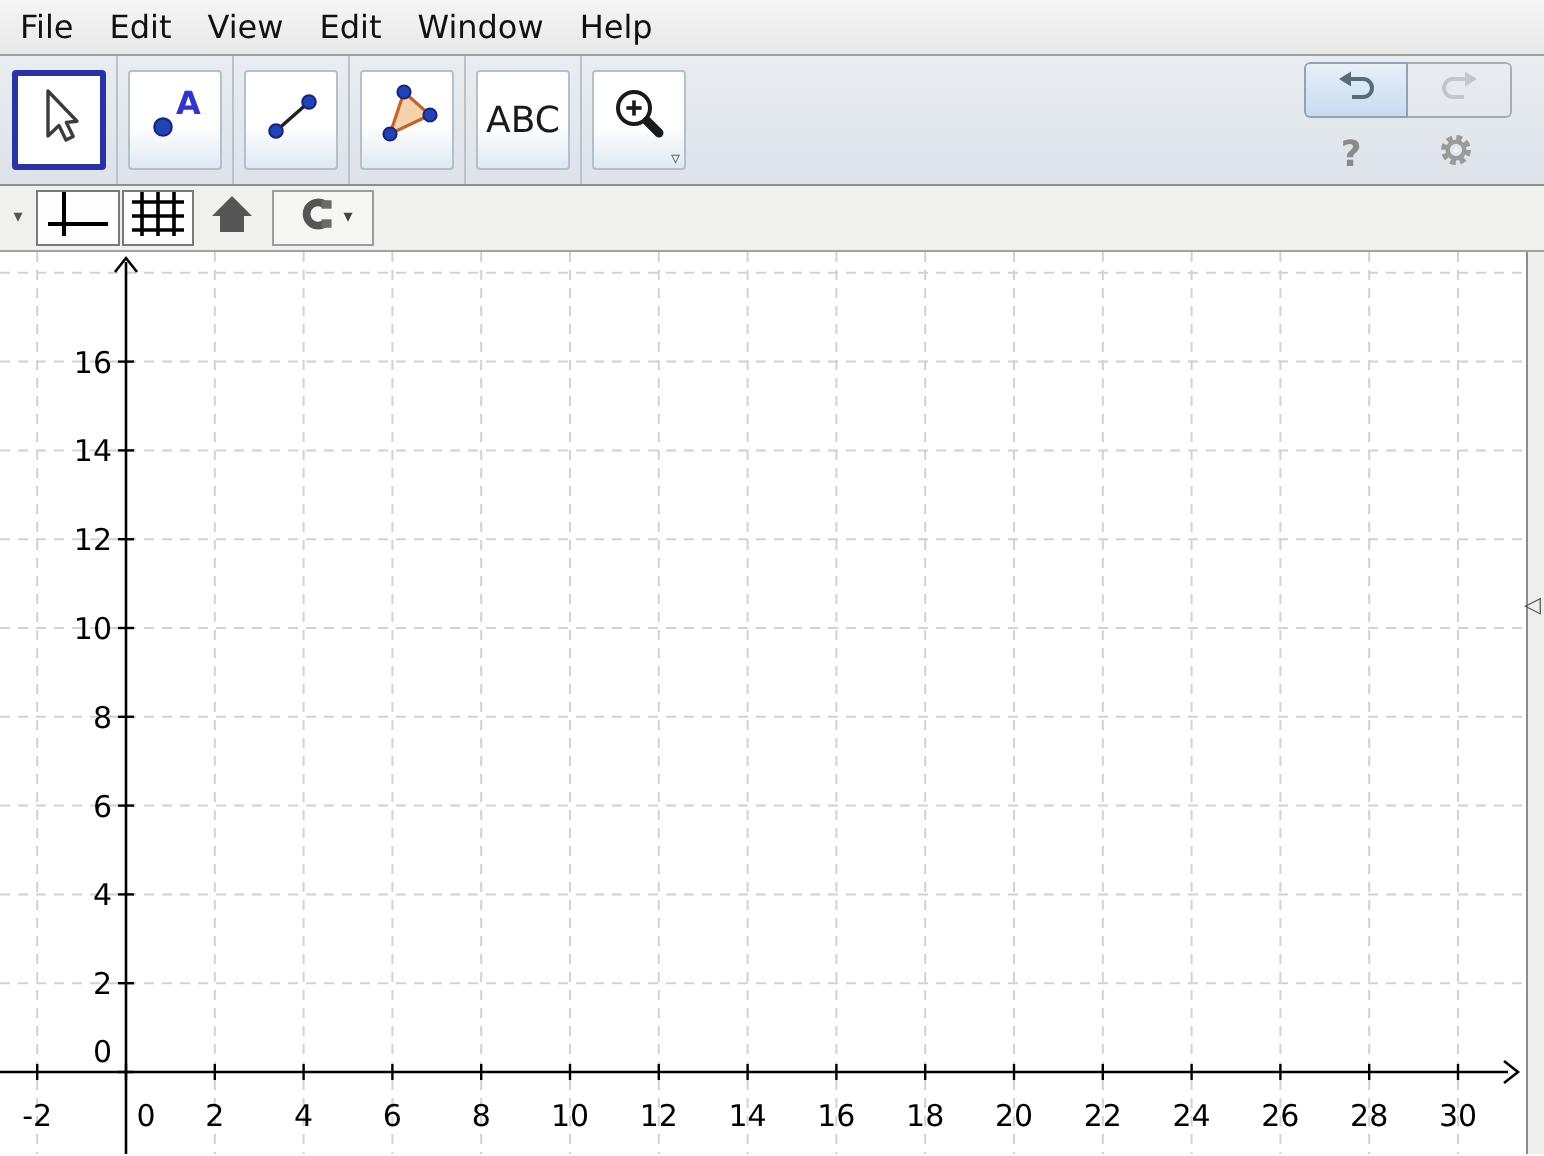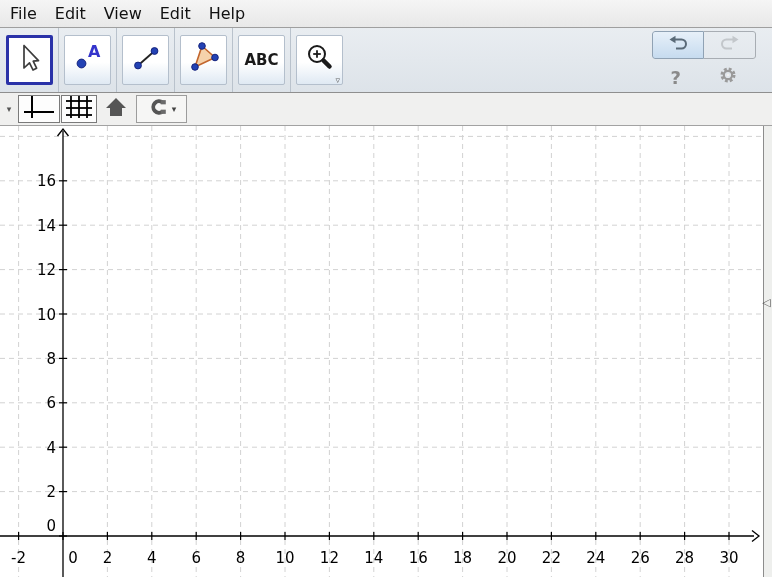--- a/index.html
+++ b/index.html
@@ -13,21 +13,21 @@
 
   
   .toolbar { height:65px; display:flex; align-items:center; padding:0 0 0 6px;
     background:linear-gradient(#e9edf1,#dde3e9); border-bottom:1px solid #8f8f8f; position:relative; }
   .tb-sep { width:1px; align-self:stretch; background:#b9c2cc; margin:0 5px; }
   .tool { width:47px; height:50px; border:1px solid #b4bfcc; border-radius:2px;
     background:linear-gradient(#ffffff 55%,#dfe9f3); display:flex; align-items:center;
     justify-content:center; position:relative; cursor:pointer; }
   .tool.selected { border:3px solid #2a32a8; background:#fff; }
   .tool .dd { position:absolute; right:2px; bottom:-1px; font-size:9px; color:#666; }
-  .abc-label { font-size:15px; color:#1a1a1a; letter-spacing:0;font-weight:bold; }
+  .abc-label { font-size:18px; color:#1a1a1a; letter-spacing:0; }
   .tb-spacer { flex:1; }
 
   .right-controls { display:flex; flex-direction:column; align-items:center; margin-right:16px; }
   .undo-redo { display:flex; border-radius:3px; overflow:hidden; }
   .ur-btn { width:52px; height:28px; display:flex; align-items:center; justify-content:center; cursor:pointer; }
   .ur-btn.undo { background:linear-gradient(#e7f0f9,#c6dbef); border:1px solid #90a2b4; border-radius:3px 0 0 3px; }
   .ur-btn.redo { background:transparent; border:1px solid #a8adb3; border-left:none; border-radius:0 3px 3px 0; }
   .help-gear { width:104px; display:flex; justify-content:space-around; align-items:center; margin-top:6px; }
   .help-q { font-size:18px; font-weight:bold; color:#8a8a8a; cursor:pointer; }
 
@@ -53,20 +53,21 @@
     color:#555; cursor:pointer; line-height:14px; }
 </style>
 </head>
 <body>
 
 <div class="menubar">
   <div class="menu-item">File</div>
   <div class="menu-item">Edit</div>
   <div class="menu-item">View</div>
   <div class="menu-item">Edit</div>
+  <div class="menu-item">Window</div>
   <div class="menu-item">Help</div>
 </div>
 
 <div class="toolbar">
 
   <div class="tool selected">
     <span>
       <svg width="32" height="32" viewBox="0 0 32 32">
         <polygon points="10,3.5 10,26 15.5,20.8 19,28 22.6,26.2 19.2,19.2 24.5,18.6" fill="#ffffff" stroke="#3c3c3c" stroke-width="1.7" stroke-linejoin="round"></polygon>
       </svg>

